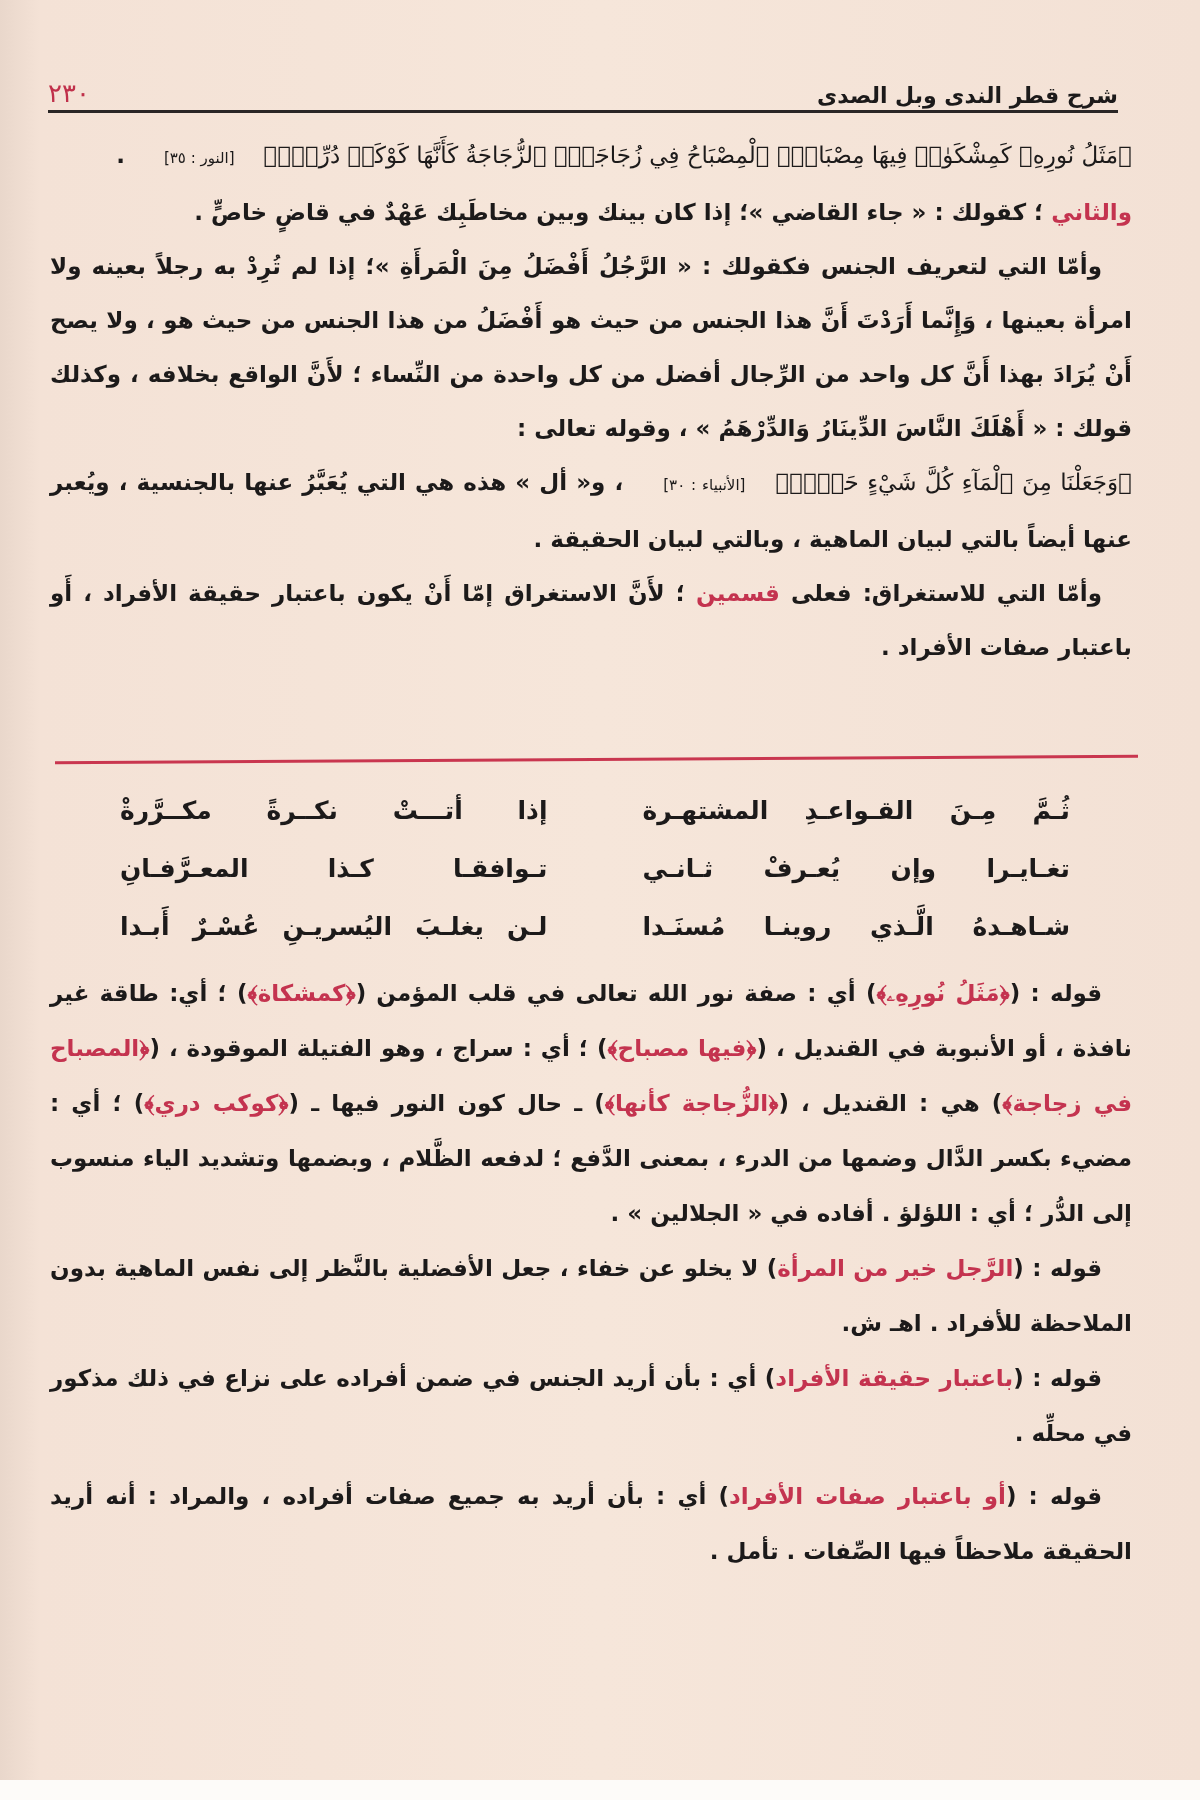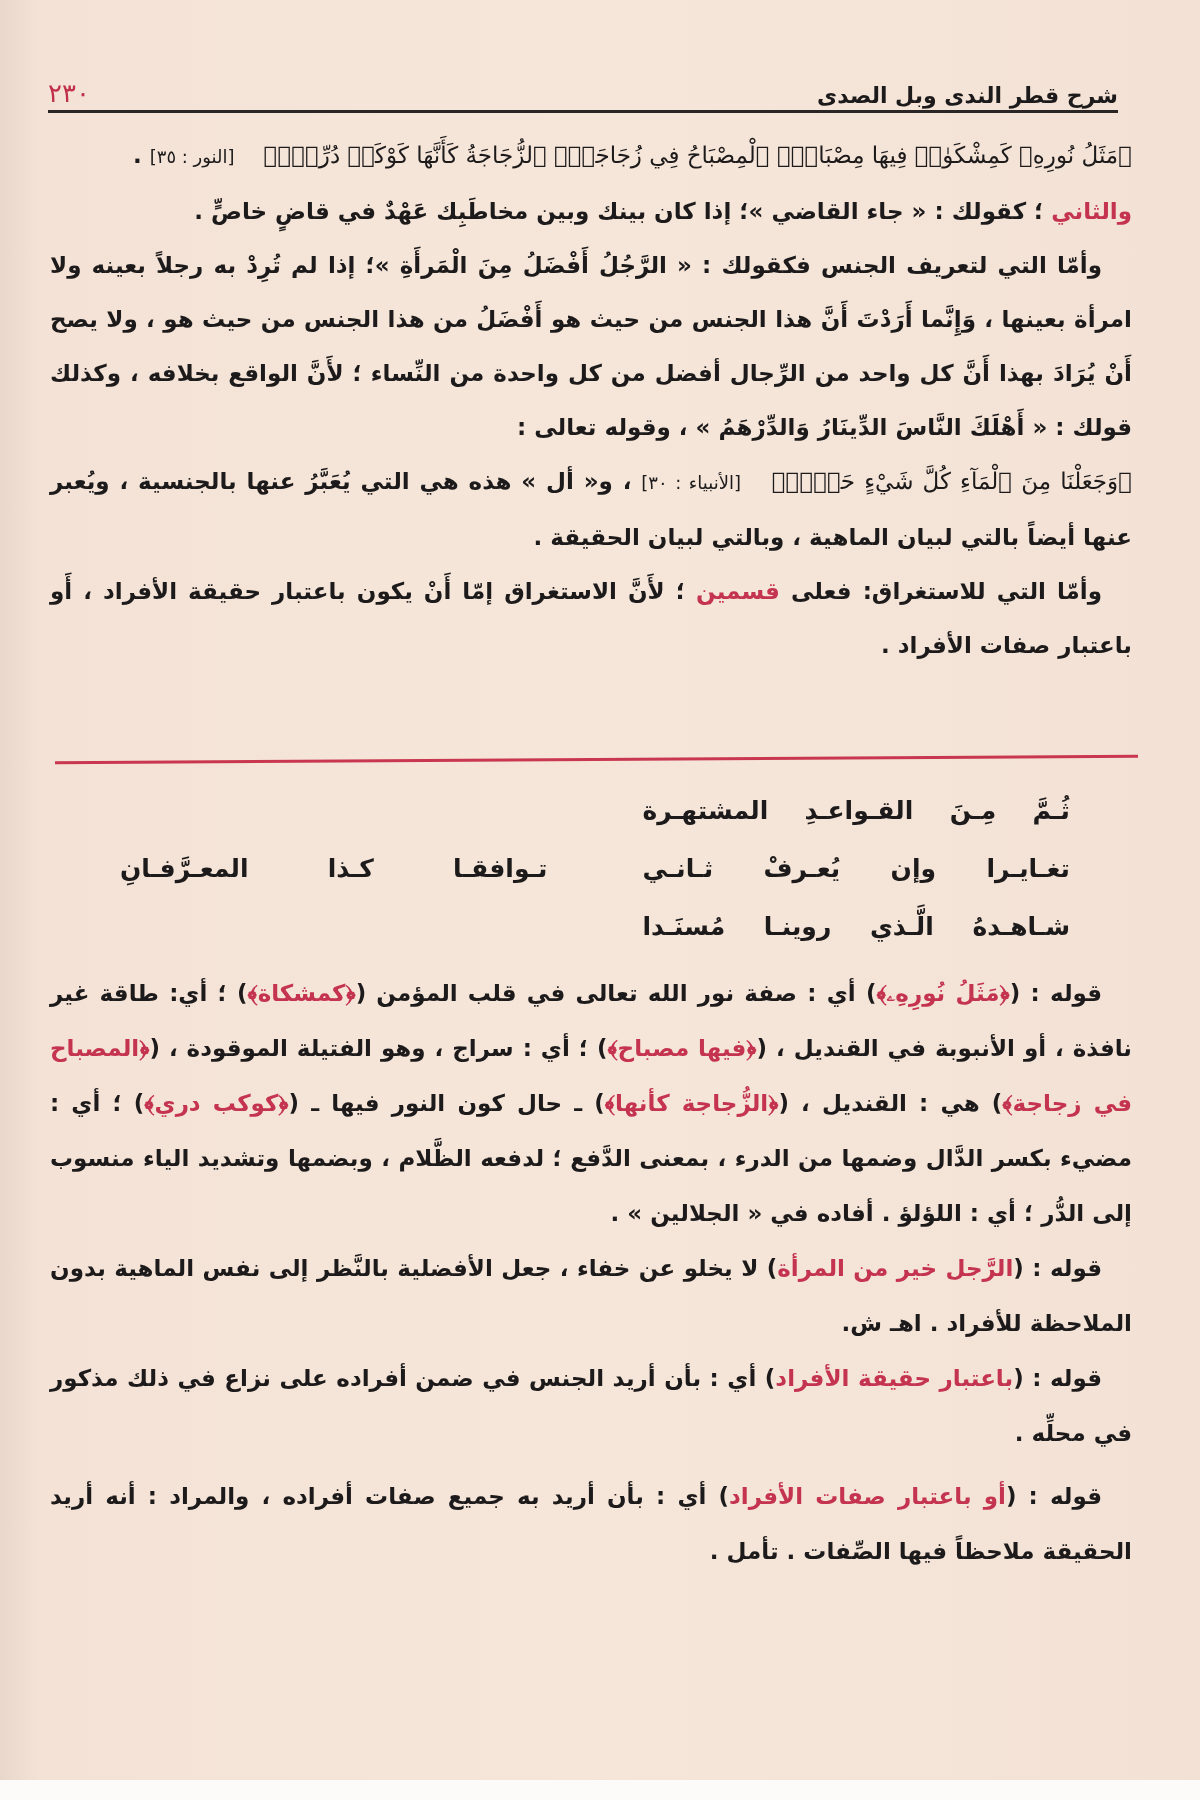--- a/index.html
+++ b/index.html
@@ -24,21 +24,21 @@
   .book-title { font-size:22px; font-weight:bold;text-align:right; }
   .header-rule { position:absolute; left:48px; right:82px; top:110px; height:3px; background:#2a2626; }
   .text-block {
     position:absolute; left:50px; right:68px; direction:rtl; text-align:justify;
     font-size:23px; line-height:54px; font-weight:bold;
   }
   .main { top:128px; }
   .p { margin:0; text-indent:0; }
   .p.indent { text-indent:30px; }
   .quran { font-family:"DejaVu Serif", serif; font-weight:normal;padding-left:21px; }
-  .ref { font-size:18px; font-weight:normal; }
+  .ref { font-size:15px; font-weight:normal;margin-left:31px; }
   .red { color:#c4334f; }
   .divider {
     position:absolute; left:55px; right:62px; top:758px; height:3px;
     background:#c9364f; transform:rotate(-0.35deg);
   }
   .poem {
     position:absolute; left:120px; right:130px; top:782px; direction:rtl;
     font-size:25px; line-height:58px; font-weight:bold;
   }
   .poem-row { display:flex; justify-content:space-between; }
@@ -74,27 +74,29 @@
     <p class="p indent">
       <span>وأمّا التي للاستغراق: فعلى </span><span class="red">قسمين</span><span> ؛ لأَنَّ الاستغراق إمّا أَنْ يكون باعتبار حقيقة الأفراد ، أَو باعتبار صفات الأفراد .</span>
     </p>
   </div>
 
   <div class="divider"></div>
 
   <div class="poem">
     <div class="poem-row">
       <span class="hemistich">ثُـمَّ مِـنَ القـواعـدِ المشتهـرة</span>
+      <span class="hemistich">إذا أتـــتْ نكــرةً مكــرَّرةْ</span>
     </div>
     <div class="poem-row">
       <span class="hemistich">تغـايـرا وإن يُعـرفْ ثـانـي</span>
       <span class="hemistich">تـوافقـا كـذا المعـرَّفـانِ</span>
     </div>
     <div class="poem-row">
       <span class="hemistich">شـاهـدهُ الَّـذي روينـا مُسنَـدا</span>
+      <span class="hemistich">لـن يغلـبَ اليُسريـنِ عُسْـرٌ أَبـدا</span>
     </div>
   </div>
 
   <div class="text-block notes">
 
     <p class="p indent">
       <span>قوله : (</span><span class="red">﴿مَثَلُ نُورِهِۦ﴾</span><span>) أي : صفة نور الله تعالى في قلب المؤمن (</span><span class="red">﴿كمشكاة﴾</span><span>) ؛ أي: طاقة غير نافذة ، أو الأنبوبة في القنديل ، (</span><span class="red">﴿فيها مصباح﴾</span><span>) ؛ أي : سراج ، وهو الفتيلة الموقودة ، (</span><span class="red">﴿المصباح في زجاجة﴾</span><span>) هي : القنديل ، (</span><span class="red">﴿الزُّجاجة كأنها﴾</span><span>) ـ حال كون النور فيها ـ (</span><span class="red">﴿كوكب دري﴾</span><span>) ؛ أي : مضيء بكسر الدَّال وضمها من الدرء ، بمعنى الدَّفع ؛ لدفعه الظَّلام ، وبضمها وتشديد الياء منسوب إلى الدُّر ؛ أي : اللؤلؤ . أفاده في « الجلالين » .</span>
     </p>
 
     <p class="p indent">

